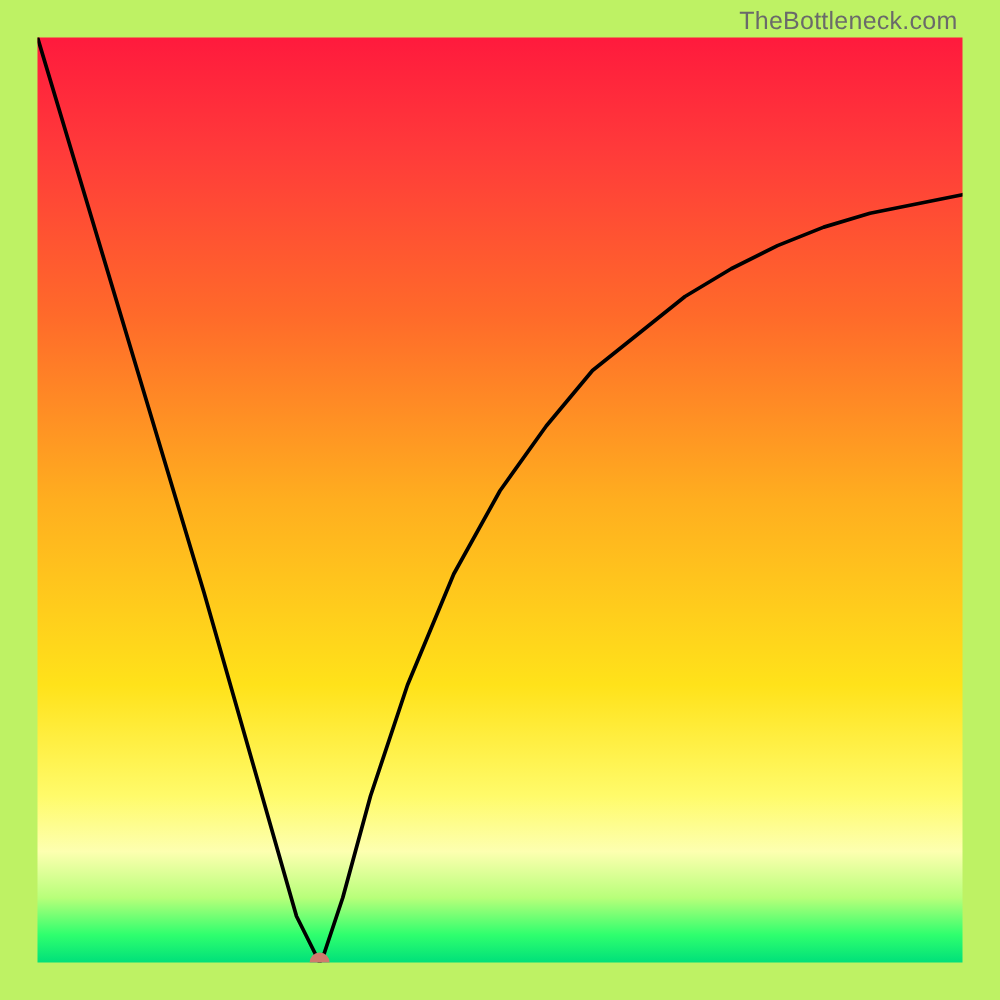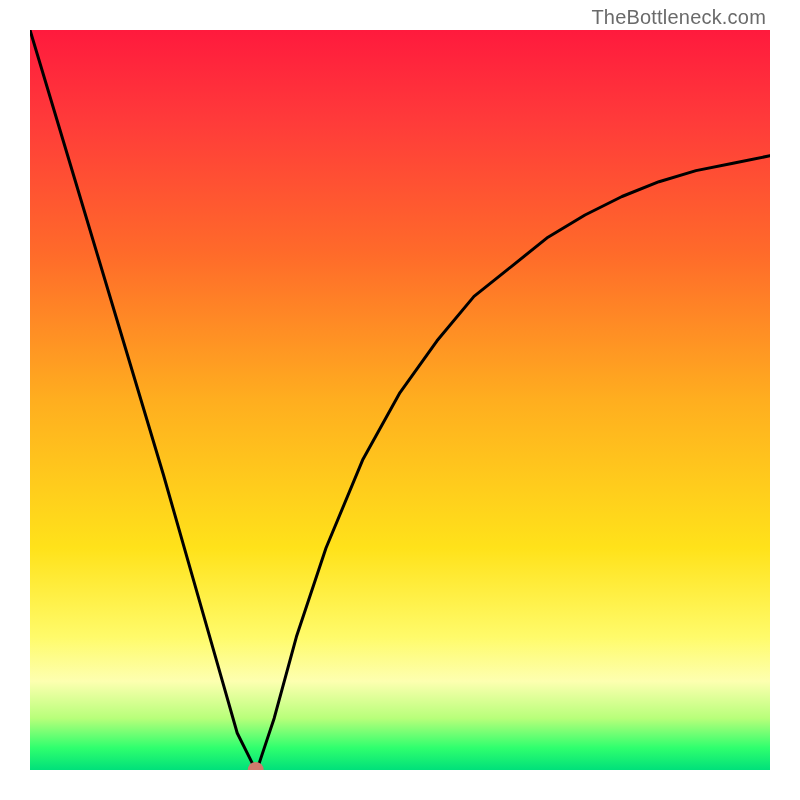--- a/index.html
+++ b/index.html
@@ -10,21 +10,21 @@
     background: #000;
     font-family: Arial, Helvetica, sans-serif;
     overflow: hidden;
   }
   .frame {
     position: absolute;
     top: 0;
     left: 0;
     width: 800px;
     height: 800px;
-    background: #ffffff;
+    background: #bef264;
   }
   .plot-area {
     position: absolute;
     top: 30px;
     left: 30px;
     width: 740px;
     height: 740px;
   }
   .gradient-bg {
     position: absolute;

